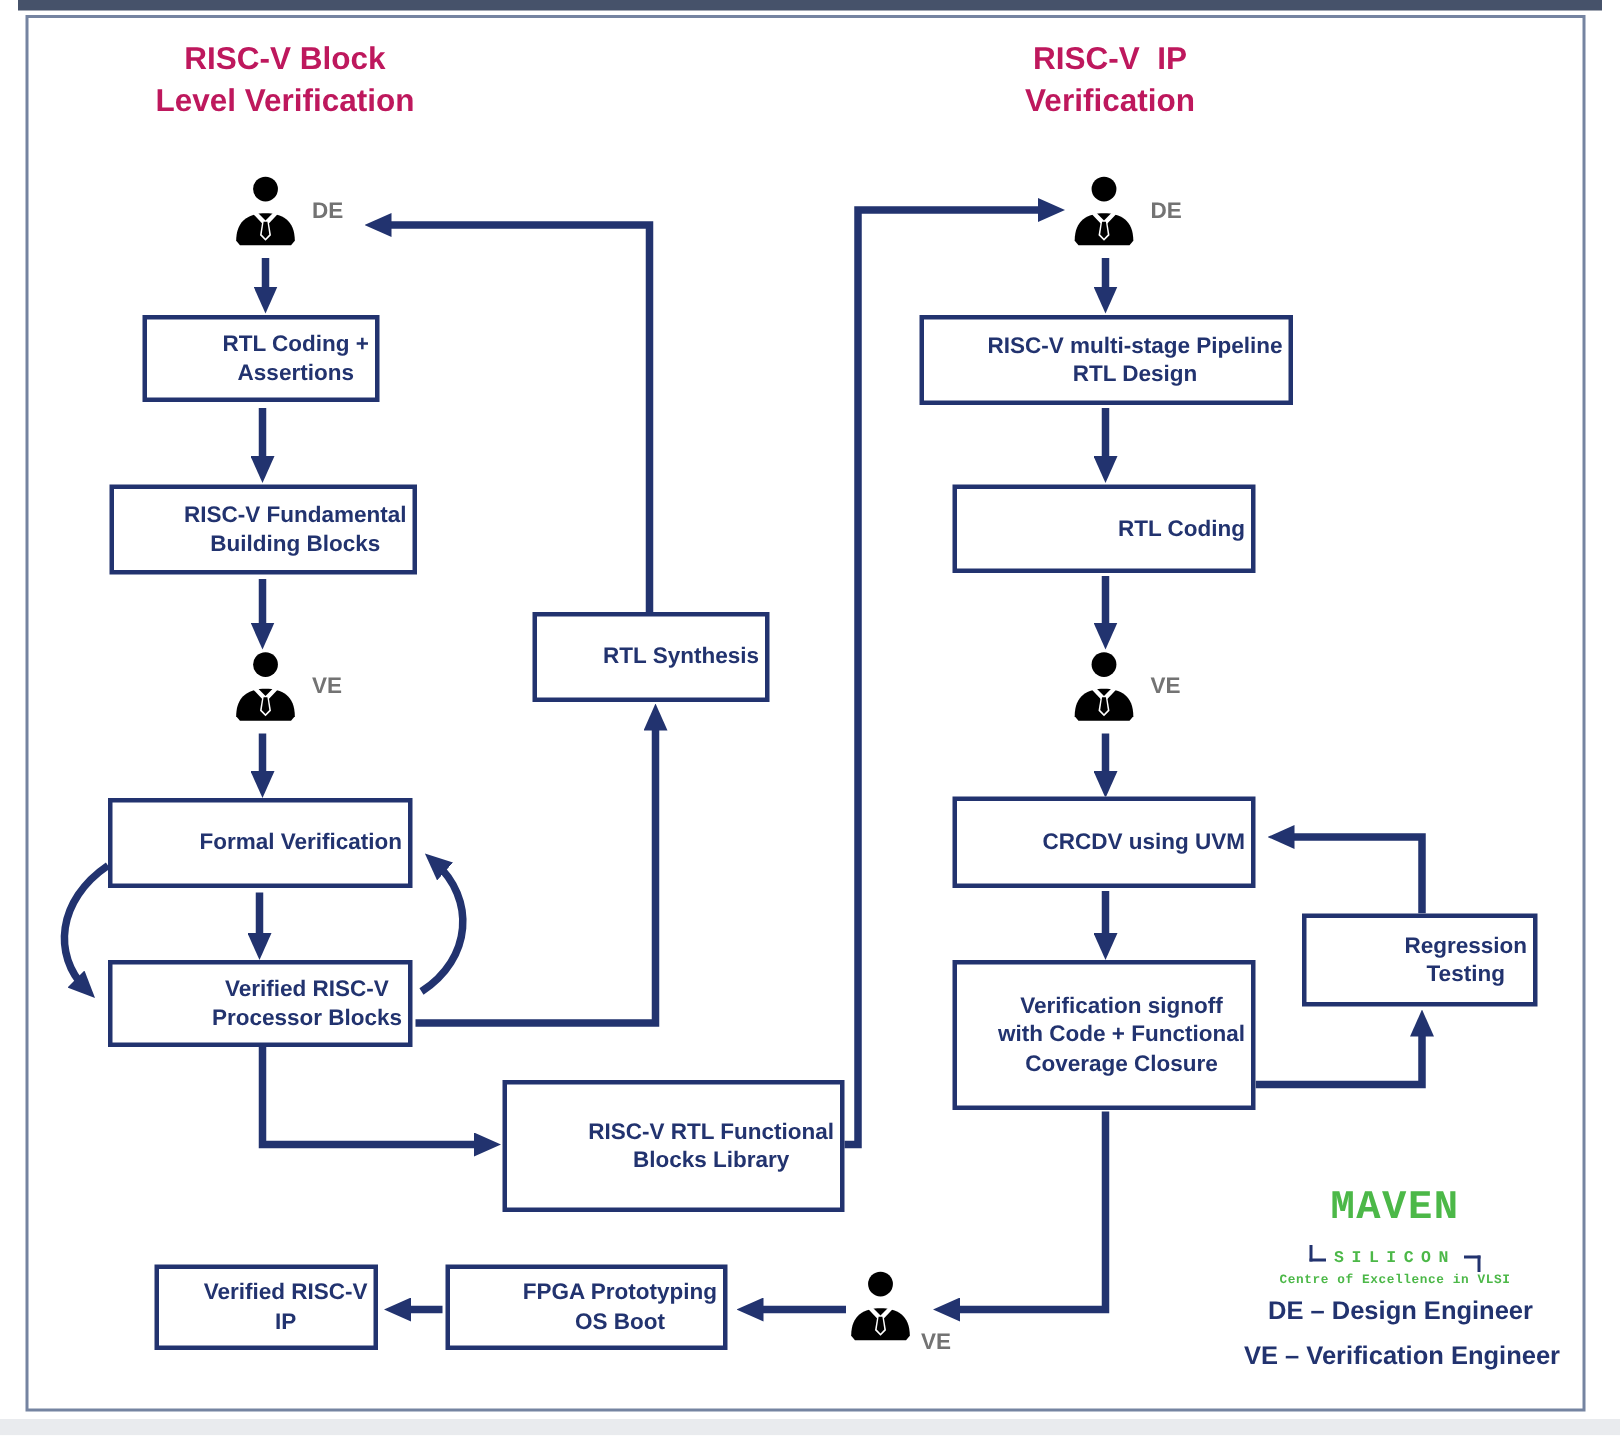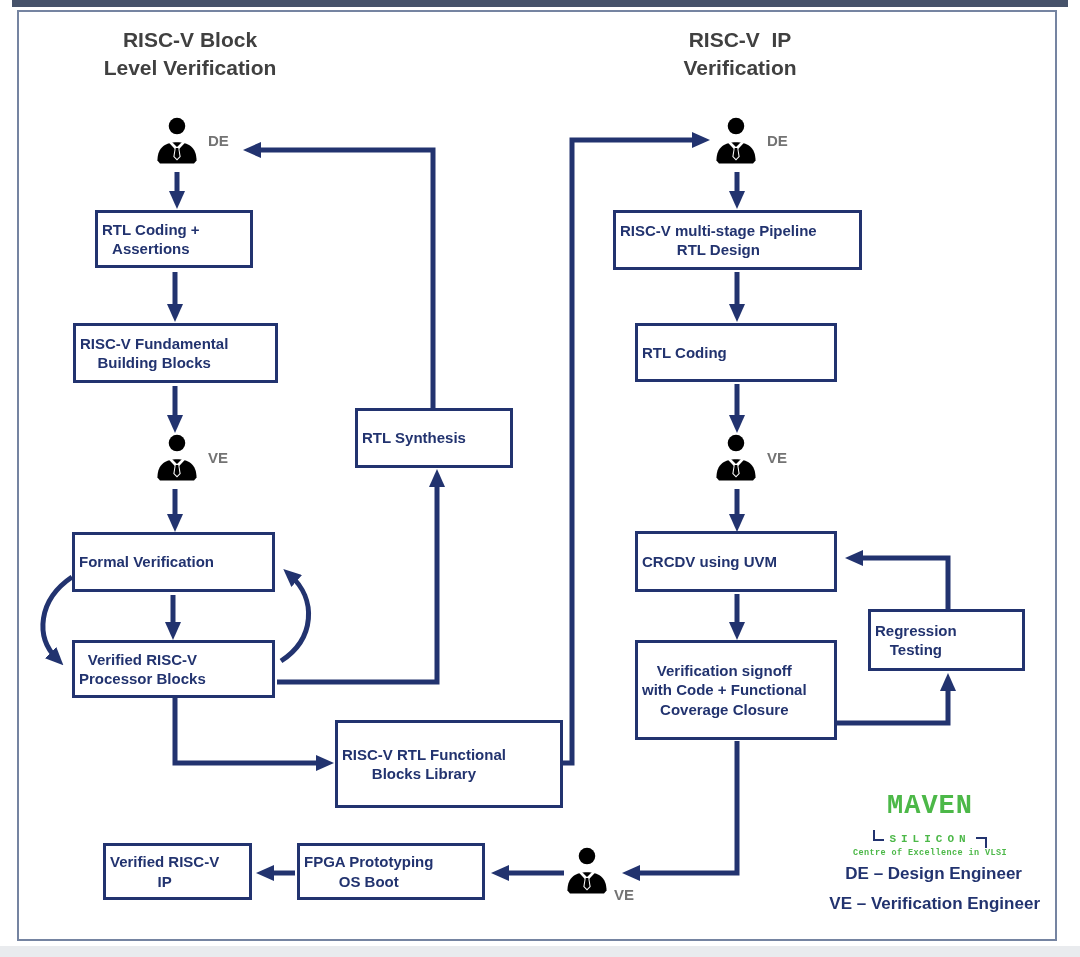--- a/index.html
+++ b/index.html
@@ -4,30 +4,30 @@
 <style>
   html,body{margin:0;padding:0;background:#fff;}
   .stage{
     position:relative;width:1080px;height:957px;background:#ffffff;overflow:hidden;
     font-family:"Liberation Sans",sans-serif;font-weight:bold;color:#22336f;
   }
   .top-strip{position:absolute;left:12px;top:0;right:12px;height:7px;background:#46526a;}
   .frame{position:absolute;left:17px;top:10px;width:1040px;height:931px;border:2px solid #7584a1;box-sizing:border-box;}
   .bottom-band{position:absolute;left:0;top:946px;width:100%;height:11px;background:#e9ebee;}
 
-  .title{position:absolute;font-size:21px;line-height:1.32;text-align:center;white-space:pre-line;color:#404040;}
+  .title{position:absolute;font-size:21px;line-height:1.32;text-align:center;white-space:pre-line;color:#be185d;}
   .title-left{left:55px;top:26px;width:270px;}
   .title-right{left:605px;top:26px;width:270px;}
 
   svg.wires{position:absolute;left:0;top:0;width:1080px;height:957px;pointer-events:none;}
   svg.wires path.c{stroke:#22336f;stroke-width:5;fill:none;}
 
   .node{
     position:absolute;box-sizing:border-box;border:3px solid #22336f;background:#fff;
-    display:flex;align-items:center;justify-content:flex-start;text-align:center;
+    display:flex;align-items:center;justify-content:flex-end;text-align:center;
     font-size:15px;line-height:1.3;padding:2px 4px;
   }
   .node .lbl{white-space:pre-line;}
   .n-rca{left:95px;top:210px;width:158px;height:58px}
   .n-fbb{left:73px;top:323px;width:205px;height:60px}
   .n-fv{left:72px;top:532px;width:203px;height:60px}
   .n-vpb{left:72px;top:640px;width:203px;height:58px}
   .n-rs{left:355px;top:408px;width:158px;height:60px}
   .n-lib{left:335px;top:720px;width:228px;height:88px}
   .n-pipe{left:613px;top:210px;width:249px;height:60px}

